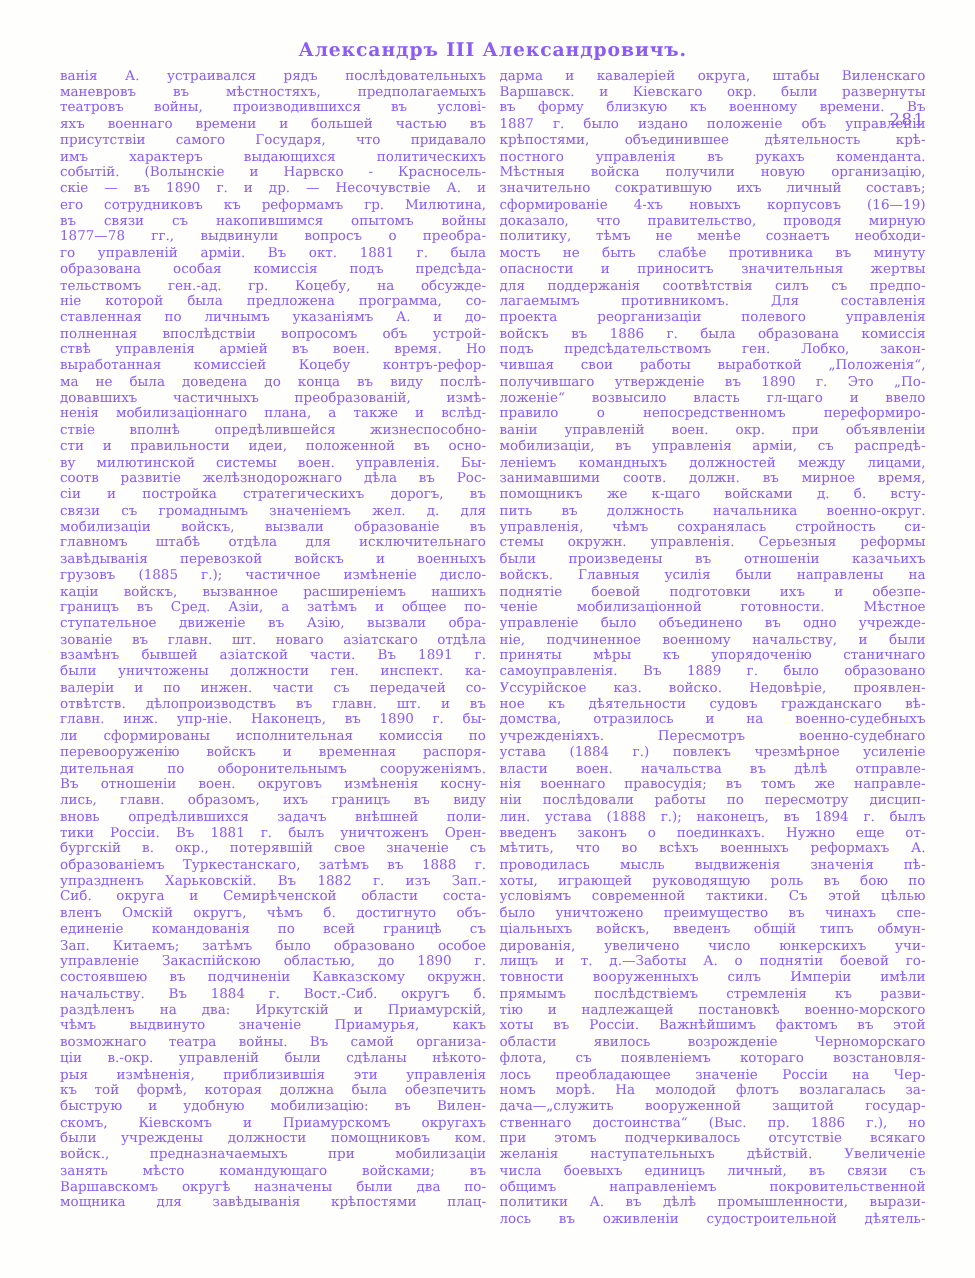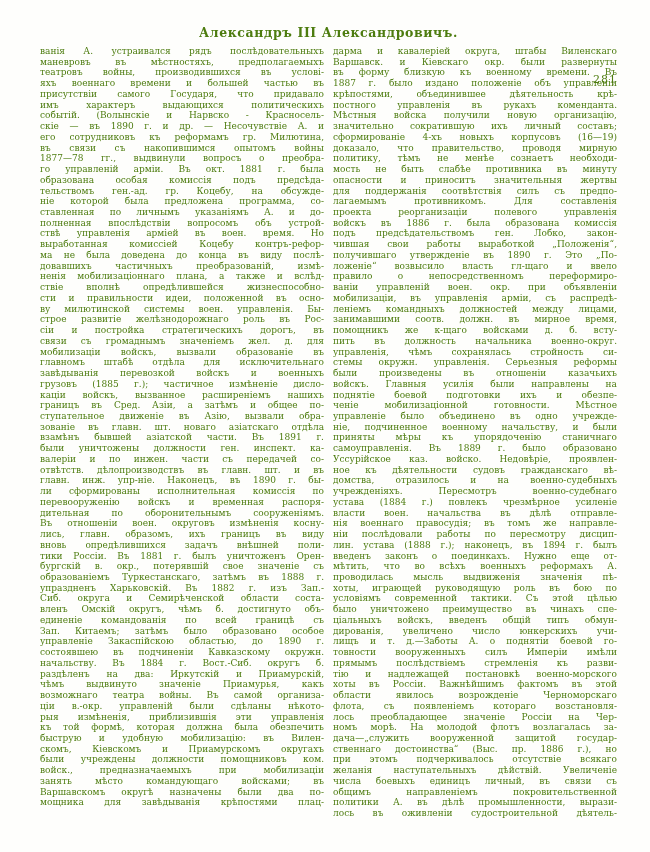--- a/index.html
+++ b/index.html
@@ -6,21 +6,21 @@
     margin: 0;
     padding: 0;
     background: #ffffff;
   }
   .page {
     position: relative;
     width: 650px;
     height: 852px;
     background: #fefefc;
     font-family: "DejaVu Serif", serif;
-    color: #4d7c0f;
+    color: #8b5cf6;
     overflow: hidden;
   }
   .header-row {
     position: absolute;
     top: 25px;
     left: 40px;
     width: 577px;
     height: 16px;
   }
   .page-title {
@@ -91,21 +91,21 @@
         <div class="line">ставленная по личнымъ указаніямъ А. и до-</div>
         <div class="line">полненная впослѣдствіи вопросомъ объ устрой-</div>
         <div class="line">ствѣ управленія арміей въ воен. время. Но</div>
         <div class="line">выработанная комиссіей Коцебу контръ-рефор-</div>
         <div class="line">ма не была доведена до конца въ виду послѣ-</div>
         <div class="line">довавшихъ частичныхъ преобразованій, измѣ-</div>
         <div class="line">ненія мобилизаціоннаго плана, а также и вслѣд-</div>
         <div class="line">ствіе вполнѣ опредѣлившейся жизнеспособно-</div>
         <div class="line">сти и правильности идеи, положенной въ осно-</div>
         <div class="line">ву милютинской системы воен. управленія. Бы-</div>
-        <div class="line">строе развитіе желѣзнодорожнаго роль въ Рос-</div>
+        <div class="line">соотв развитіе желѣзнодорожнаго дѣла въ Рос-</div>
         <div class="line">сіи и постройка стратегическихъ дорогъ, въ</div>
         <div class="line">связи съ громаднымъ значеніемъ жел. д. для</div>
         <div class="line">мобилизаціи войскъ, вызвали образованіе въ</div>
         <div class="line">главномъ штабѣ отдѣла для исключительнаго</div>
         <div class="line">завѣдыванія перевозкой войскъ и военныхъ</div>
         <div class="line">грузовъ (1885 г.); частичное измѣненіе дисло-</div>
         <div class="line">каціи войскъ, вызванное расширеніемъ нашихъ</div>
         <div class="line">границъ въ Сред. Азіи, а затѣмъ и общее по-</div>
         <div class="line">ступательное движеніе въ Азію, вызвали обра-</div>
         <div class="line">зованіе въ главн. шт. новаго азіатскаго отдѣла</div>

